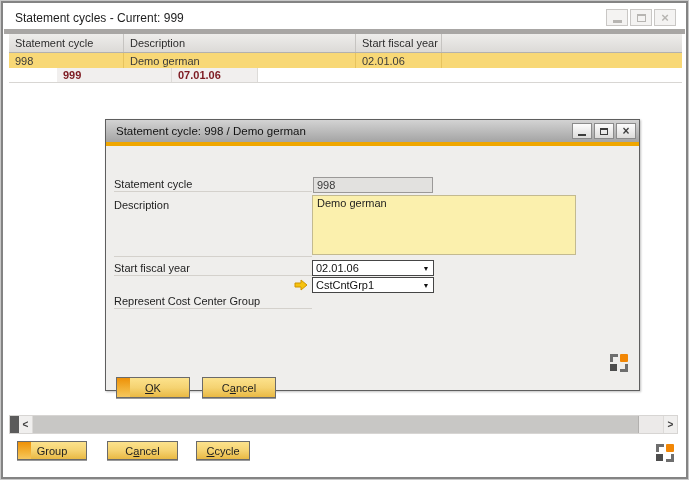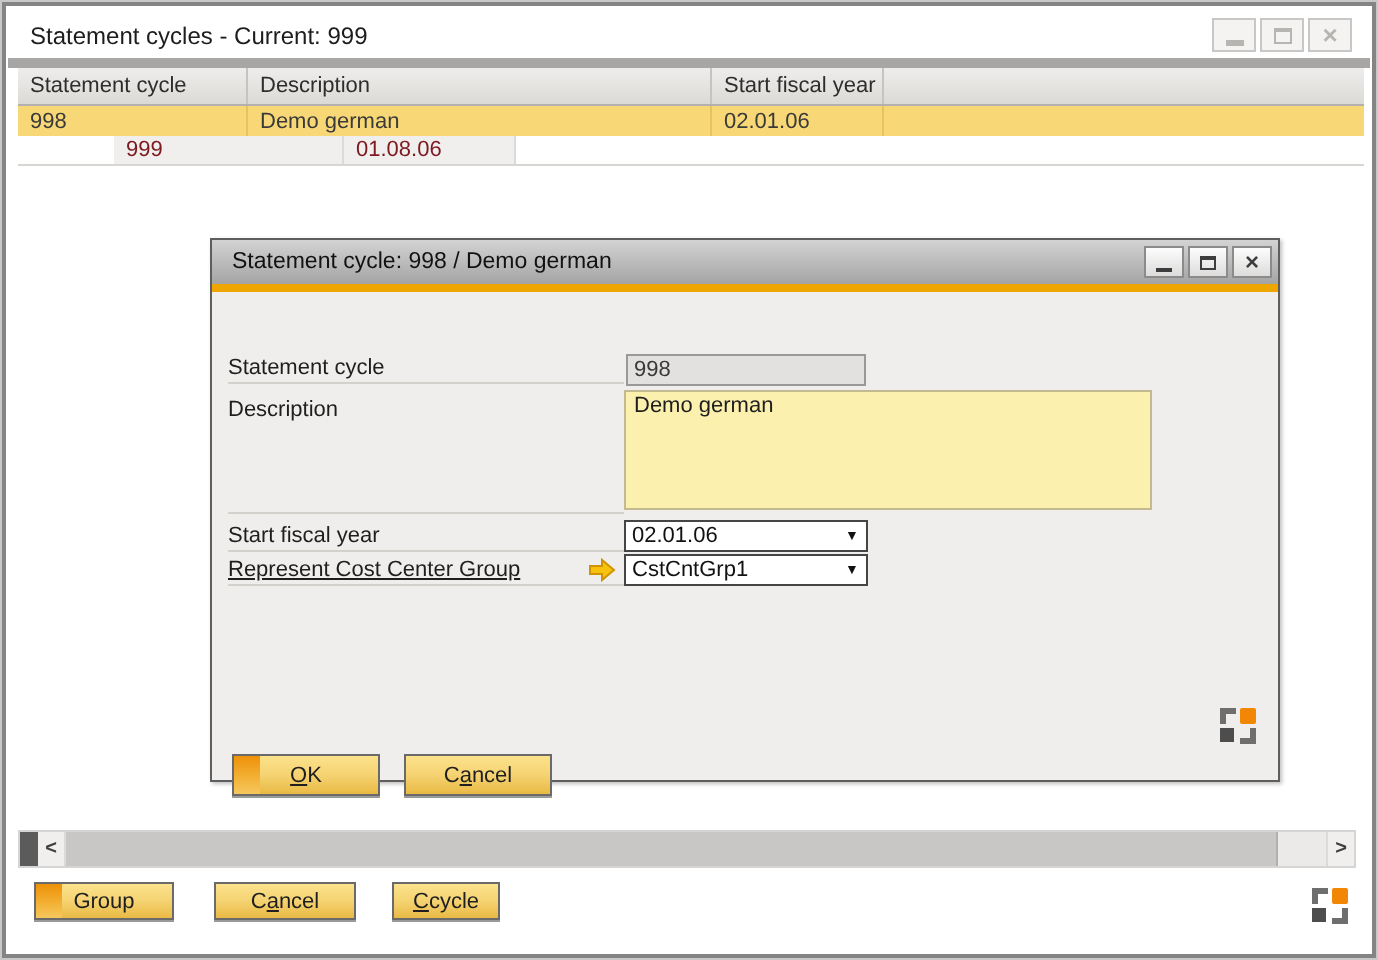--- a/index.html
+++ b/index.html
@@ -27,21 +27,21 @@
   .table { position:absolute; left:8px; top:33px; width:673px; }
   .t-head { display:flex; height:19px; align-items:center;
             background:linear-gradient(180deg,#eeedeb,#dcdad7); border-bottom:1px solid #b3b1ae; }
   .t-head .cell { color:#2d2d2d; }
   .cell { padding-left:6px; height:100%; display:flex; align-items:center; overflow:hidden; white-space:nowrap; }
   .c1 { width:115px; } .c2 { width:232px; } .c3 { width:86px; } .c4 { flex:1; }
   .t-head .c1,.t-head .c2,.t-head .c3 { border-right:1px solid #c6c4c1; }
   .t-row { display:flex; height:15px; }
   .row-998 { background:#f8d876; color:#3a3a3a; }
   .row-998 .c1,.row-998 .c2,.row-998 .c3 { border-right:1px solid #e6c35e; }
-  .row-999 { color:#7d1a21; font-weight:normal; border-bottom:1px solid #d8d6d3;padding-left:48px; }
+  .row-999 { color:#7d1a21; font-weight:bold; border-bottom:1px solid #d8d6d3;padding-left:48px; }
   .row-999 .c1,.row-999 .c2,.row-999 .c3 { background:#f1efee; border-right:1px solid #dddbd8; }
   .row-999 .c4 { background:#ffffff; border-bottom:1px solid #ffffff; }
 
   
   .dialog { position:absolute; left:104px; top:118px; width:535px; height:272px;
             background:#efeeec; border:1px solid #5e5e5e; box-shadow:1px 1px 2px rgba(0,0,0,.25); }
   .dlg-titlebar { position:absolute; left:0; top:0; right:0; height:22px;
                   background:linear-gradient(180deg,#d3d3d3,#a4a4a4); display:flex; align-items:center;text-align:center; }
   .dlg-title { margin-left:10px; font-size:11.5px; color:#121212; }
   .dlg-controls { position:absolute; right:3px; top:3px; display:flex; gap:2px; }
@@ -50,21 +50,21 @@
   .dbtn .g-min { margin-top:7px; width:8px; height:2px; }
   .dbtn .g-max { width:8px; height:7px; }
   .dbtn .g-close { font-size:12px; }
   .dlg-accent { position:absolute; left:0; top:22px; right:0; height:4px; background:#efa600; }
   .dlg-body { position:absolute; left:0; top:26px; right:0; bottom:0; }
 
   .f-label { position:absolute; left:8px; width:198px; height:15px; line-height:15px;
              color:#1e1e1e; border-bottom:1px solid #d4d1cc; white-space:nowrap; }
   .lbl-1 { top:31px; } .lbl-2 { top:52px; border-bottom:none; }
   .lbl-2u { position:absolute; left:8px; top:110px; width:198px; border-bottom:1px solid #d4d1cc; }
-  .lbl-3 { top:115px; } .lbl-4 { top:132px;text-decoration:underline; }
+  .lbl-3 { top:115px; } .lbl-4 { top:148px; }
 
   .f-input { position:absolute; left:207px; top:31px; width:120px; height:16px;
              background:#e2e1df; border:1px solid #9b9998; padding:1px 3px; color:#3a3a3a; line-height:12px; }
   .f-textarea { position:absolute; left:206px; top:49px; width:264px; height:60px;
                 background:#fbf0ad; border:1px solid #c3ba90; padding:1px 4px; color:#1e1e1e; line-height:13px; }
   .combo { position:absolute; width:122px; height:16px; background:#ffffff; border:1px solid #454545;
            display:flex; align-items:center; }
   .combo-3 { left:206px; top:114px; } .combo-4 { left:206px; top:131px;justify-content:space-between; }
   .combo .val { flex:1; padding-left:3px; line-height:12px; color:#111; white-space:nowrap; overflow:hidden; }
   .combo .arrow { width:14px; text-align:center; font-size:7px; color:#111; }
@@ -129,21 +129,21 @@
       <div class="cell c4"></div>
     </div>
     <div class="t-row row-998">
       <div class="cell c1">998</div>
       <div class="cell c2">Demo german</div>
       <div class="cell c3">02.01.06</div>
       <div class="cell c4"></div>
     </div>
     <div class="t-row row-999">
       <div class="cell c1">999</div>
-      <div class="cell c3">01.08.06</div>
+      <div class="cell c3">07.01.06</div>
       <div class="cell c4"></div>
     </div>
   </div>
 
   <div class="dialog">
     <div class="dlg-titlebar">
       <div class="dlg-title">Statement cycle: 998 / Demo german</div>
       <div class="dlg-controls">
         <div class="dbtn">
             <span class="g-min"></span>

